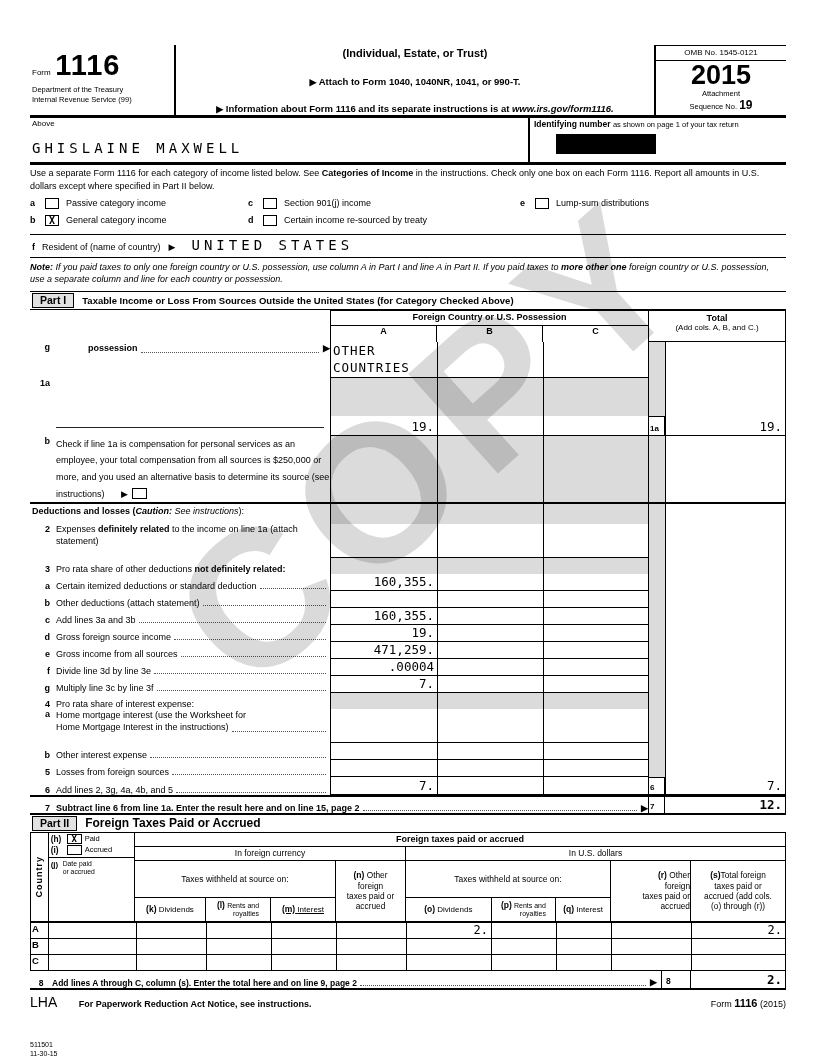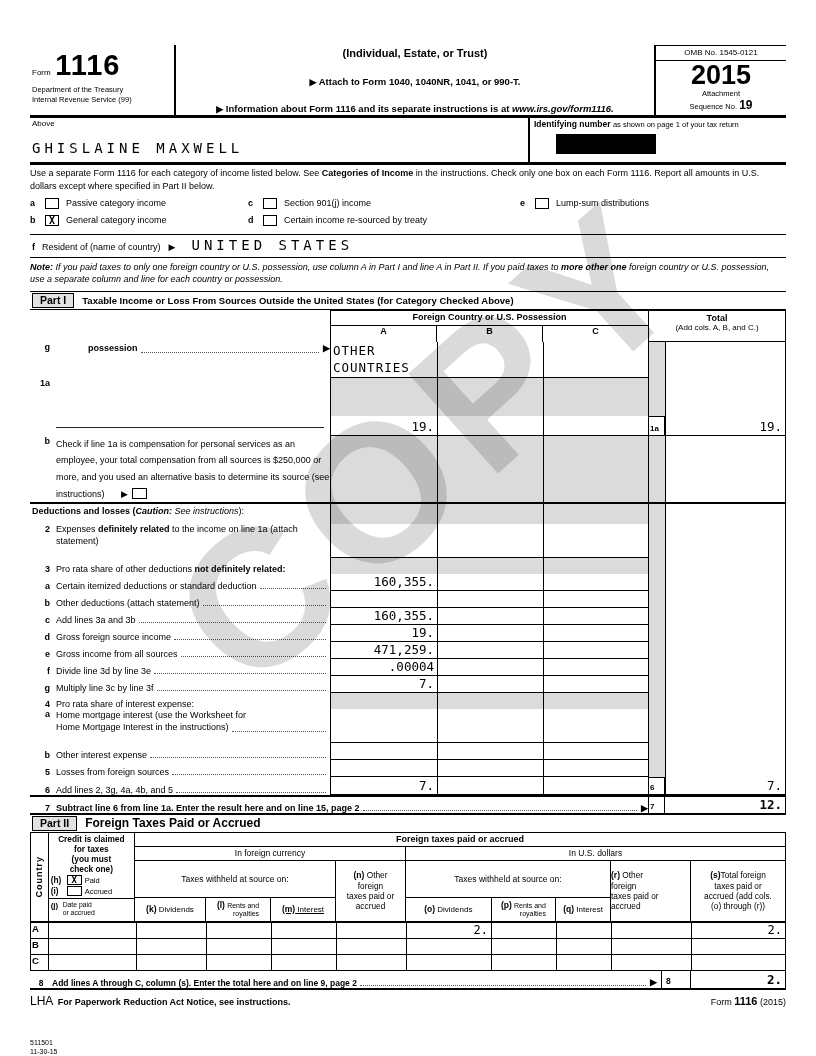--- a/index.html
+++ b/index.html
@@ -126,39 +126,39 @@
   .wh { width: 200px; display: flex; flex-direction: column; }
   .wh2 { width: 205px; border-left: 1px solid #000; display: flex; flex-direction: column; }
   .whlbl { flex: 1; display: flex; align-items: center; justify-content: center; font-size: 8.5px; }
   .whsub { display: flex; height: 24px; border-top: 1px solid #000; }
   .whsub > div { display: flex; align-items: center; justify-content: center; text-align: right; line-height: 1.05; padding-top:1px;}
   .sk { width: 70px; } .sl { width: 65px; border-left: 1px solid #000; } .sm { width: 65px; border-left: 1px solid #000; text-decoration: underline; }
   .so { width: 85px; } .sp2 { width: 65px; border-left: 1px solid #000; } .sq { width: 55px; border-left: 1px solid #000; }
   .ncell { width: 70px; border-left: 1px solid #000; display: flex; flex-direction: column;
            align-items: center; justify-content: center; text-align: center; line-height: 1.25; font-size: 8.3px; }
   .rcell { width: 80px; border-left: 1px solid #000; display: flex; flex-direction: column;
-           align-items: flex-start; justify-content: center; text-align: center; line-height: 1.25; font-size: 8.3px; }
+           align-items: flex-end; justify-content: center; text-align: center; line-height: 1.25; font-size: 8.3px; }
   .scell { width: 95px; border-left: 1px solid #000; display: flex; flex-direction: column;
            align-items: center; justify-content: center; text-align: center; line-height: 1.25; font-size: 8.3px; }
   .colltr { font-weight: bold; font-size: 8.5px; }
   .p2datarow { display: flex; height: 16px; border-bottom: 1.5px solid #000; }
   .rowltr { width: 18px; border-left: 1px solid #000; font-weight: bold; font-size: 9.5px; padding-left: 1px; }
   .dcell { border-left: 1px solid #000; }
   .dval { font-family: "DejaVu Sans Mono", monospace; font-size: 12px; text-align: right; padding: 0 3px 0 0; }
   .w88{width:88px}.w70{width:70px}.w65{width:65px}.w55{width:55px}.w85{width:85px}.w80{width:80px}.w95{width:95px;border-right:1px solid #000;}
   .p2l8 { display: flex; align-items: flex-end; font-weight: bold; font-size: 8.5px;
           border-bottom: 2.5px solid #000; height: 19px; }
   .l8no { width: 22px; text-align: center; }
   .nbx8 { width: 30px; height: 100%; border-left: 1px solid #000; border-right: 1px solid #000;
           display: flex; align-items: flex-end; padding: 0 0 2px 4px; }
   .l8tot { width: 95px; height: 100%; border-right: 1px solid #000; }
 
   
   .lharow { display: flex; justify-content: space-between; align-items: baseline; padding-top: 4px; font-size: 9px; }
-  .lha-word { font-size: 12px; margin-right: 2px; }
+  .lha-word { font-size: 14px; margin-right: 19px; }
   .fnum { font-weight: bold; font-size: 11px; }
   .codes { font-size: 7px; line-height: 1.35; margin-top: 30px; }
 </style>
 </head>
 <body>
 
 <div class="page">
   <div class="wm">COPY</div>
   <div class="content">
 
@@ -532,26 +532,20 @@
       <span class="band-label">Part II</span>
       <span class="band-title2">Foreign Taxes Paid or Accrued</span>
     </div>
 
     <div class="p2">
       <div class="p2hdr">
         <div class="cty">
           <span class="vert">Country</span>
         </div>
         <div class="credit">
-          <div class="credit-top">
-            <div>Credit is claimed</div>
-            <div>for taxes</div>
-            <div>(you must</div>
-            <div>check one)</div>
-          </div>
           <div class="hi-row">
             <span class="ltr">(h)</span>
             <span class="cb2">X</span>
             <span style="font-size:7.5px;">Paid</span>
           </div>
           <div class="hi-row">
             <span class="ltr">(i)</span>
             <span class="cb2"></span>
             <span style="font-size:7.5px;">Accrued</span>
           </div>

